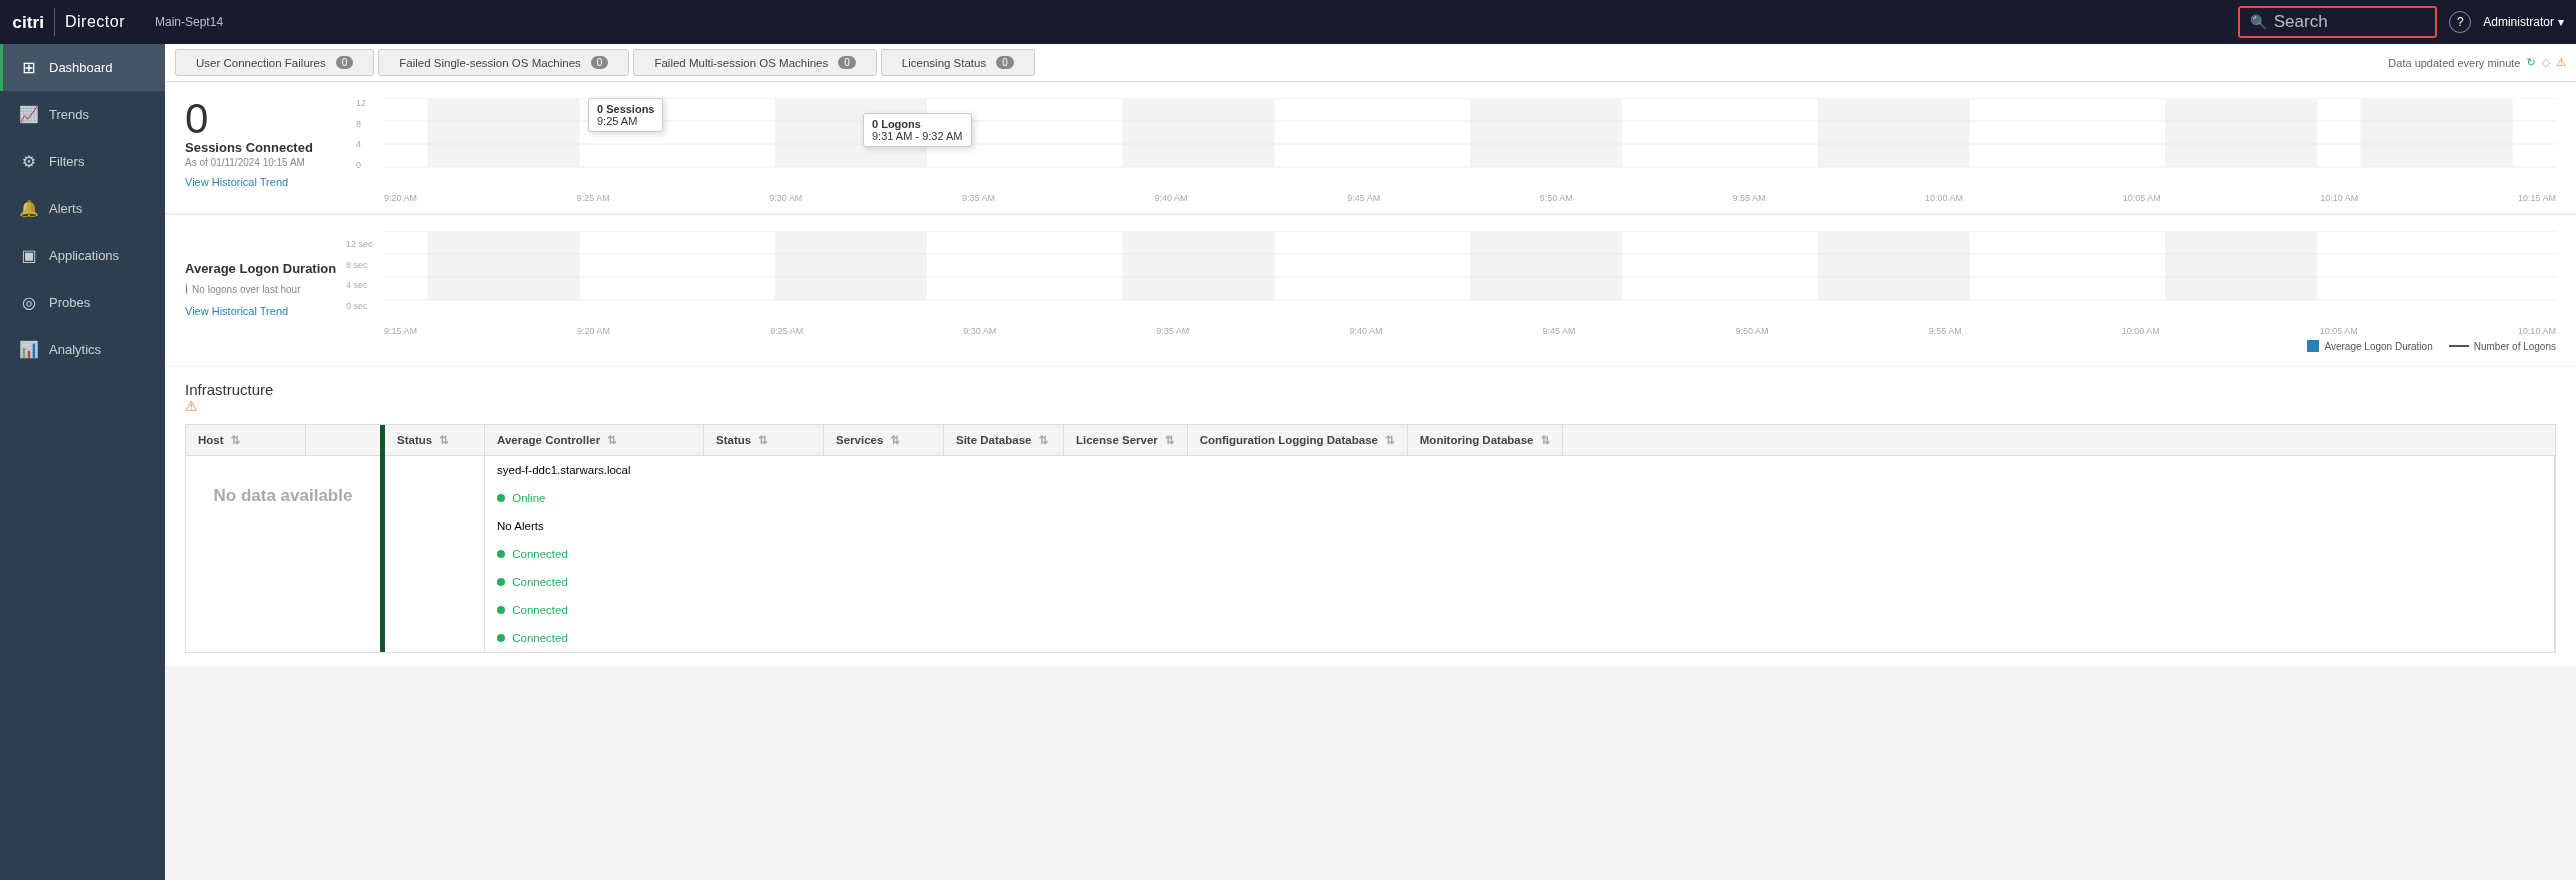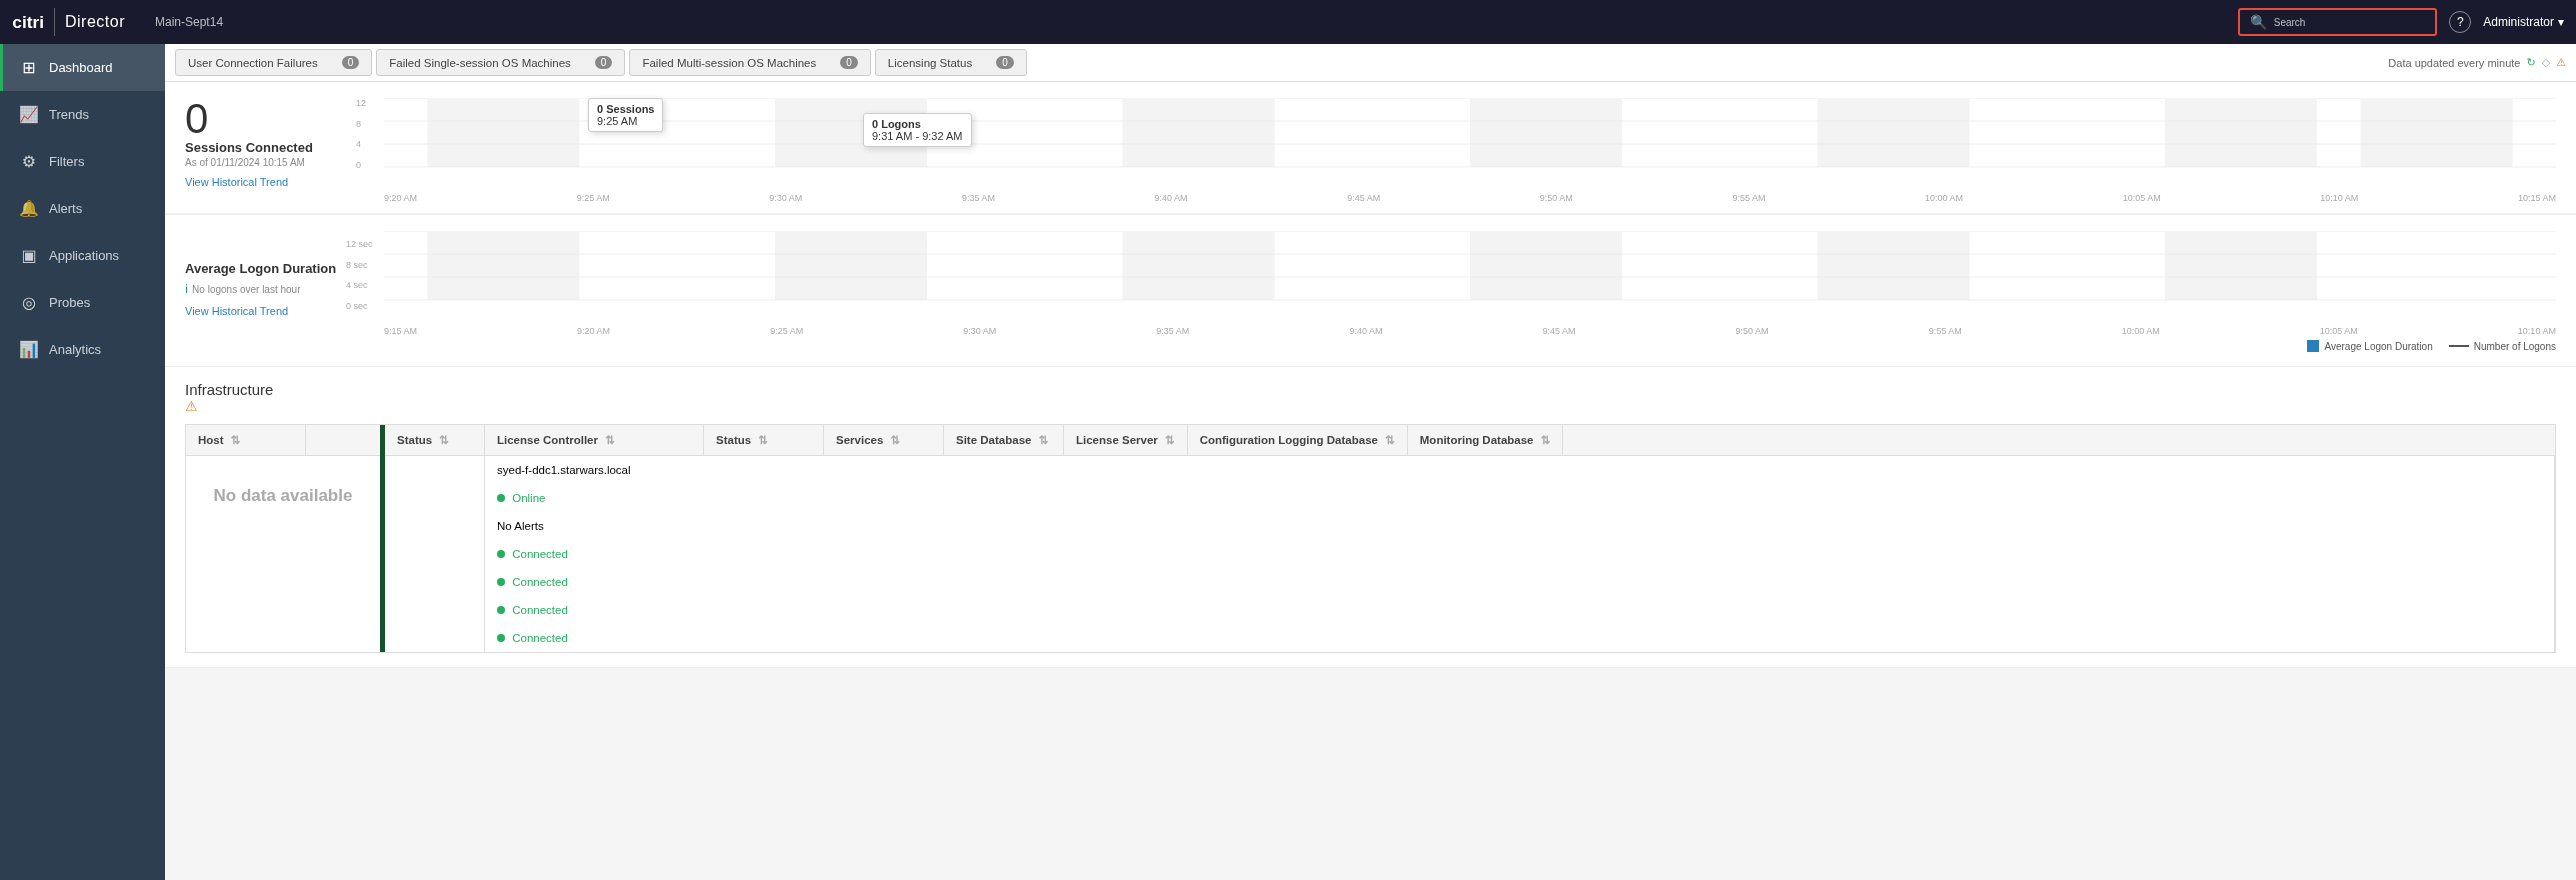--- a/index.html
+++ b/index.html
@@ -56,21 +56,21 @@
       padding: 4px 10px;
       color: white;
       gap: 6px;
       width: 199px;
     }
     .search-box input {
       background: transparent;
       border: none;
       outline: none;
       color: #fde047;
-      font-size: 10px;
+      font-size: 17px;
       width: 140px;
     }
     .search-box input::placeholder { color: rgba(255,255,255,0.7); }
     .nav-help {
       margin-left: 12px;
       color: white;
       font-size: 16px;
       cursor: pointer;
     }
     .nav-user-menu {
@@ -128,22 +128,22 @@
       border-bottom: 1px solid #ddd;
       display: flex;
       align-items: center;
       padding: 0 10px;
       height: 38px;
       gap: 4px;
     }
     .tab-item {
       display: flex;
       align-items: center;
-      gap: 24px;
-      padding: 6px 12px;
+      gap: 10px;
+      padding: 6px 20px;
       border: 1px solid #ccc;
       border-radius: 3px;
       background: #f0f0f0;
       font-size: 11.5px;
       color: #444;
       cursor: pointer;
       white-space: nowrap;
     }
     .tab-item .tab-badge {
       background: #888;
@@ -564,21 +564,21 @@
             <div class="dc-cell header">
               <span>Status</span>
               <span style="color:#aaa; cursor:pointer; margin-left:4px;">⇅</span>
             </div>
           </div>
         </div>
 
         <div class="dc-table">
           <div class="dc-header-row">
             <div class="dc-cell header wide">
-              <span>License Controller</span>
+              <span>Average Controller</span>
               <span style="color:#aaa; cursor:pointer; margin-left:4px;">⇅</span>
             </div>
             <div class="dc-cell header">
               <span>Status</span>
               <span style="color:#aaa; cursor:pointer; margin-left:4px;">⇅</span>
             </div>
             <div class="dc-cell header">
               <span>Services</span>
               <span style="color:#aaa; cursor:pointer; margin-left:4px;">⇅</span>
             </div>

